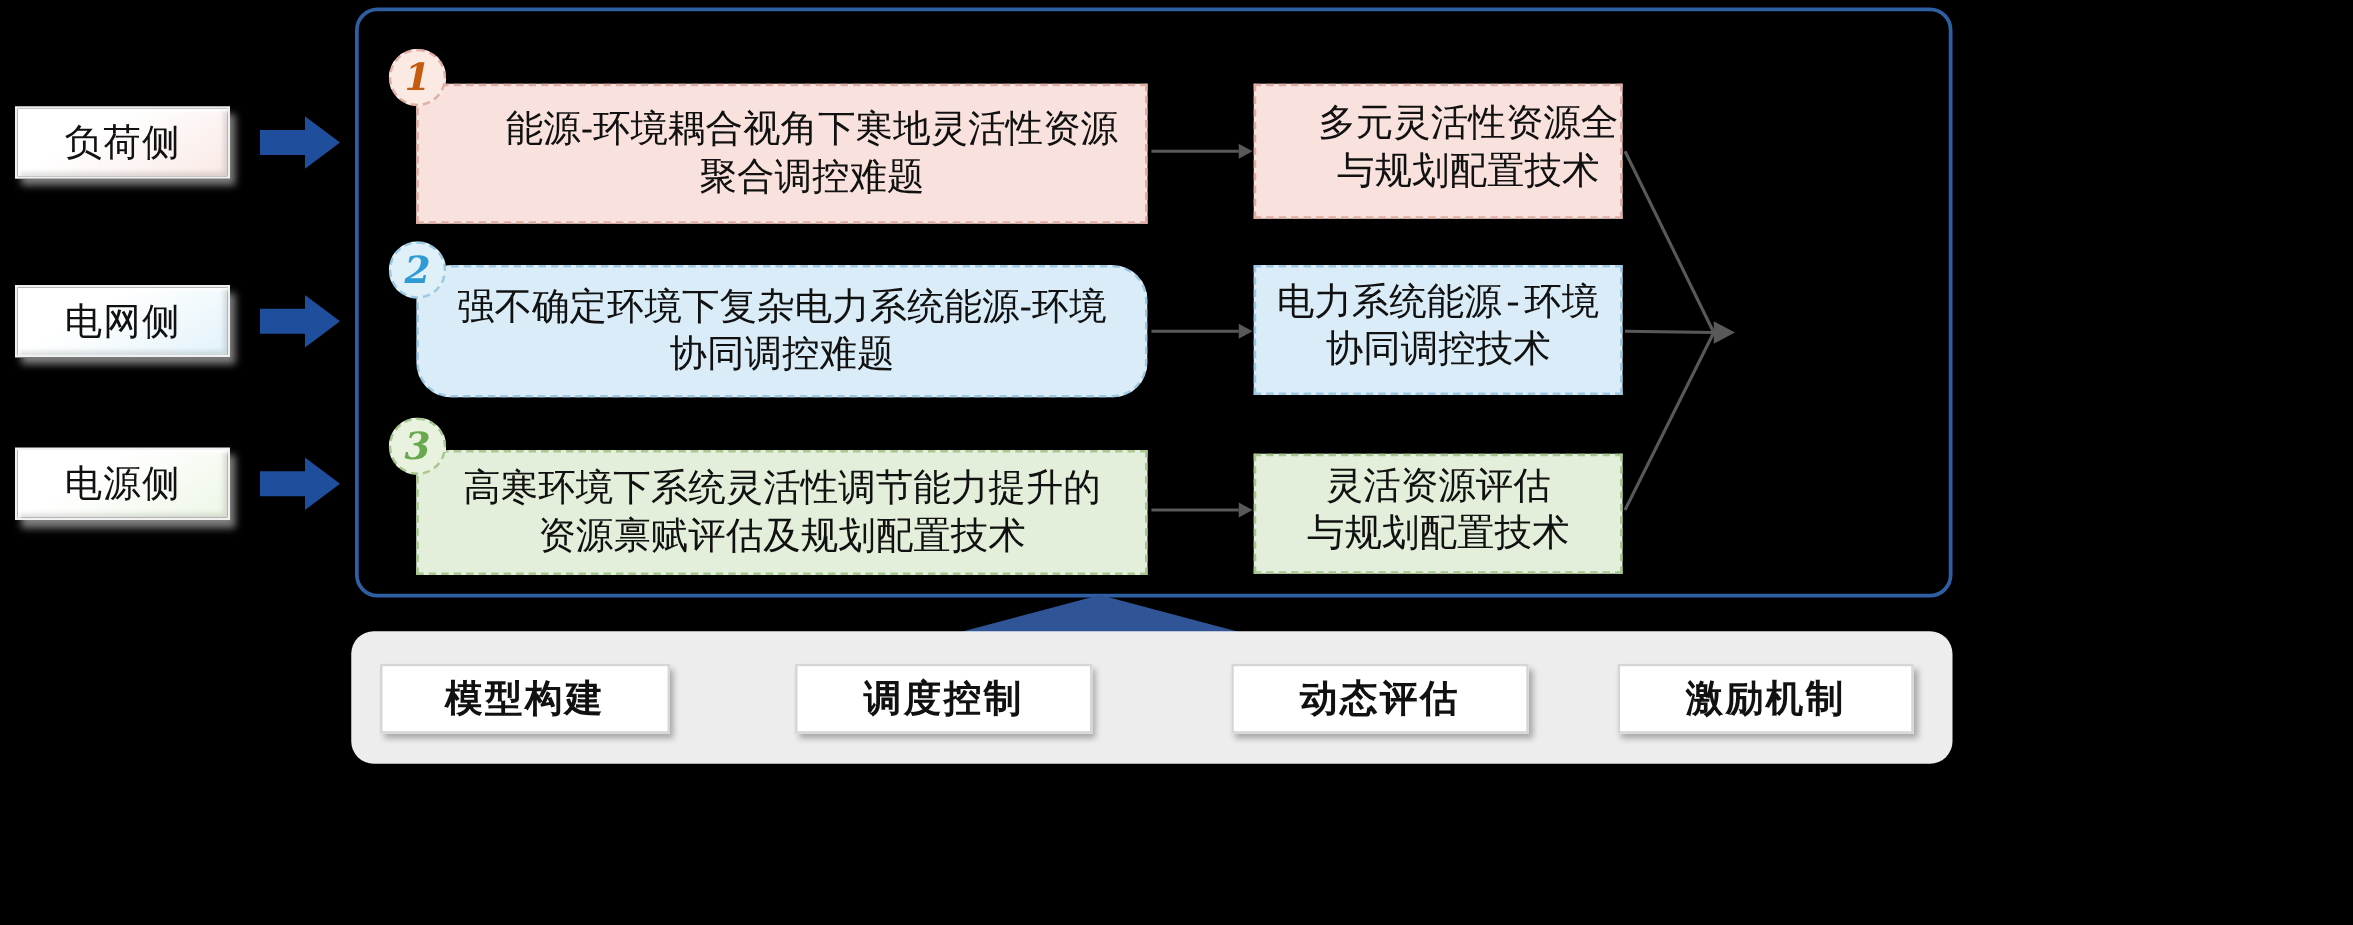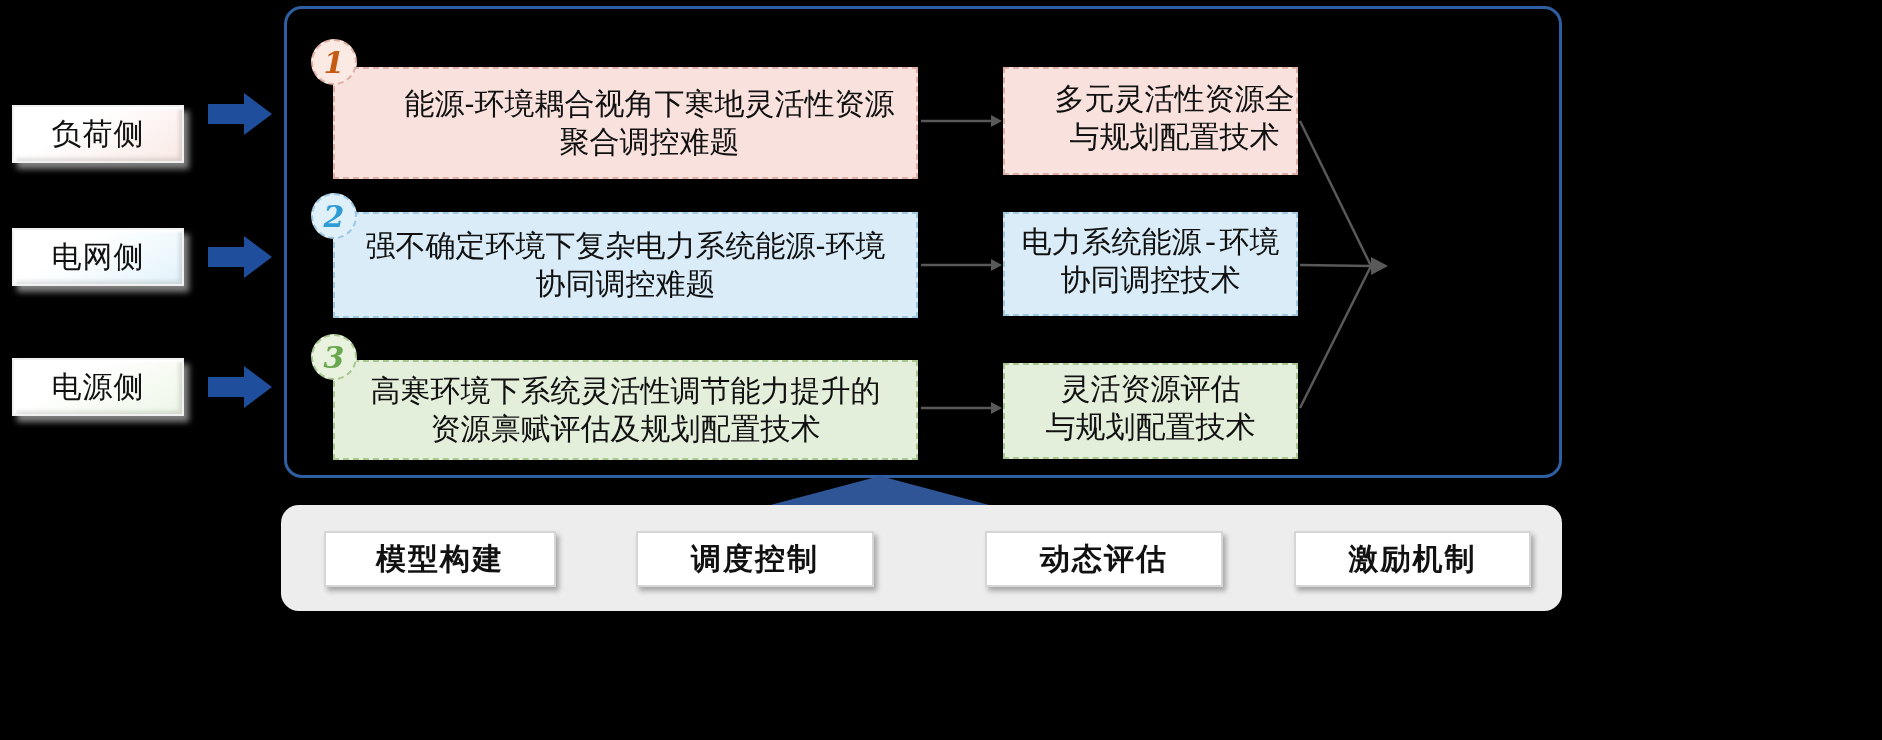--- a/index.html
+++ b/index.html
@@ -11,21 +11,21 @@
 
   
   .left-item {
     position:absolute; left:12px; width:172px; height:58px;
     display:flex; align-items:center; justify-content:center;
     font-size:30px; color:#111; letter-spacing:1px;
     border:2px solid #f0f0f0;
     box-shadow: inset 2px 2px 3px #ffffff, inset -3px -3px 4px rgba(0,0,0,0.12),
                 5px 6px 6px rgba(150,150,150,0.85);
   }
-  .left-load   { top:85px;  background:linear-gradient(150deg,#ffffff 35%,#f9e9e5);margin-top:20px; }
+  .left-load   { top:85px;  background:linear-gradient(150deg,#ffffff 35%,#f9e9e5); }
   .left-grid   { top:228px; background:linear-gradient(150deg,#ffffff 35%,#e2f3fa); }
   .left-source { top:358px; background:linear-gradient(150deg,#ffffff 35%,#edf6e6); }
 
   .block-arrow { position:absolute; left:208px; }
   .ba1 { top:91px; } .ba2 { top:234px; } .ba3 { top:364px; }
 
   
   .main-panel {
     position:absolute; left:284px; top:6px; width:1278px; height:472px;
     border:3px solid #2e5fa3; border-radius:18px; background:#000;
@@ -48,21 +48,21 @@
   }
   .problem-box { left:46px; width:585px; }
   .tech-box    { left:716px; width:295px;font-family:Liberation Mono, monospace; }
 
   .fill-pink  { background:#f9e2dd; border:2px dashed #dfae a4;padding-left:48px; }
   .fill-pink  { background:#f9e2dd; border:2px dashed #dfaea4; }
   .fill-blue  { background:#d9ecf7; border:2px dashed #9ec9e2; }
   .fill-green { background:#e3efda; border:2px dashed #a8c890; }
 
   .pb1 { top:58px;  height:112px; }
-  .pb2 { top:203px; height:106px; }
+  .pb2 { top:203px; height:106px;border-radius:28px; }
   .pb3 { top:351px; height:100px; }
   .tb1 { top:58px;  height:108px; }
   .tb2 { top:203px; height:104px;justify-content:center; }
   .tb3 { top:354px; height:96px;  }
 
   .h-arrow { position:absolute; left:634px; }
   .ha1 { top:102px; } .ha2 { top:246px; } .ha3 { top:389px; }
   .converge { position:absolute; left:1012px; top:95px; }
 
   
@@ -75,21 +75,21 @@
     position:absolute; left:281px; top:505px; width:1281px; height:106px;
     background:#ededed; border-radius:18px;
   }
   .bottom-item {
     position:absolute; top:26px; height:56px; background:#ffffff;
     border:2px solid #d6d6d6;
     box-shadow: 3px 4px 5px rgba(0,0,0,0.3), inset 1px 1px 2px #ffffff;
     display:flex; align-items:center; justify-content:center;
     font-size:30px; font-weight:bold; color:#111; letter-spacing:2px;
   }
-  .bi1 { left:43px;   width:232px; }
+  .bi1 { left:23px;   width:232px; }
   .bi2 { left:355px;  width:238px; }
   .bi3 { left:704px;  width:238px; }
   .bi4 { left:1013px; width:237px; }
 </style>
 </head>
 <body>
 
 <div class="canvas">
 
   <div class="left-item left-load">

